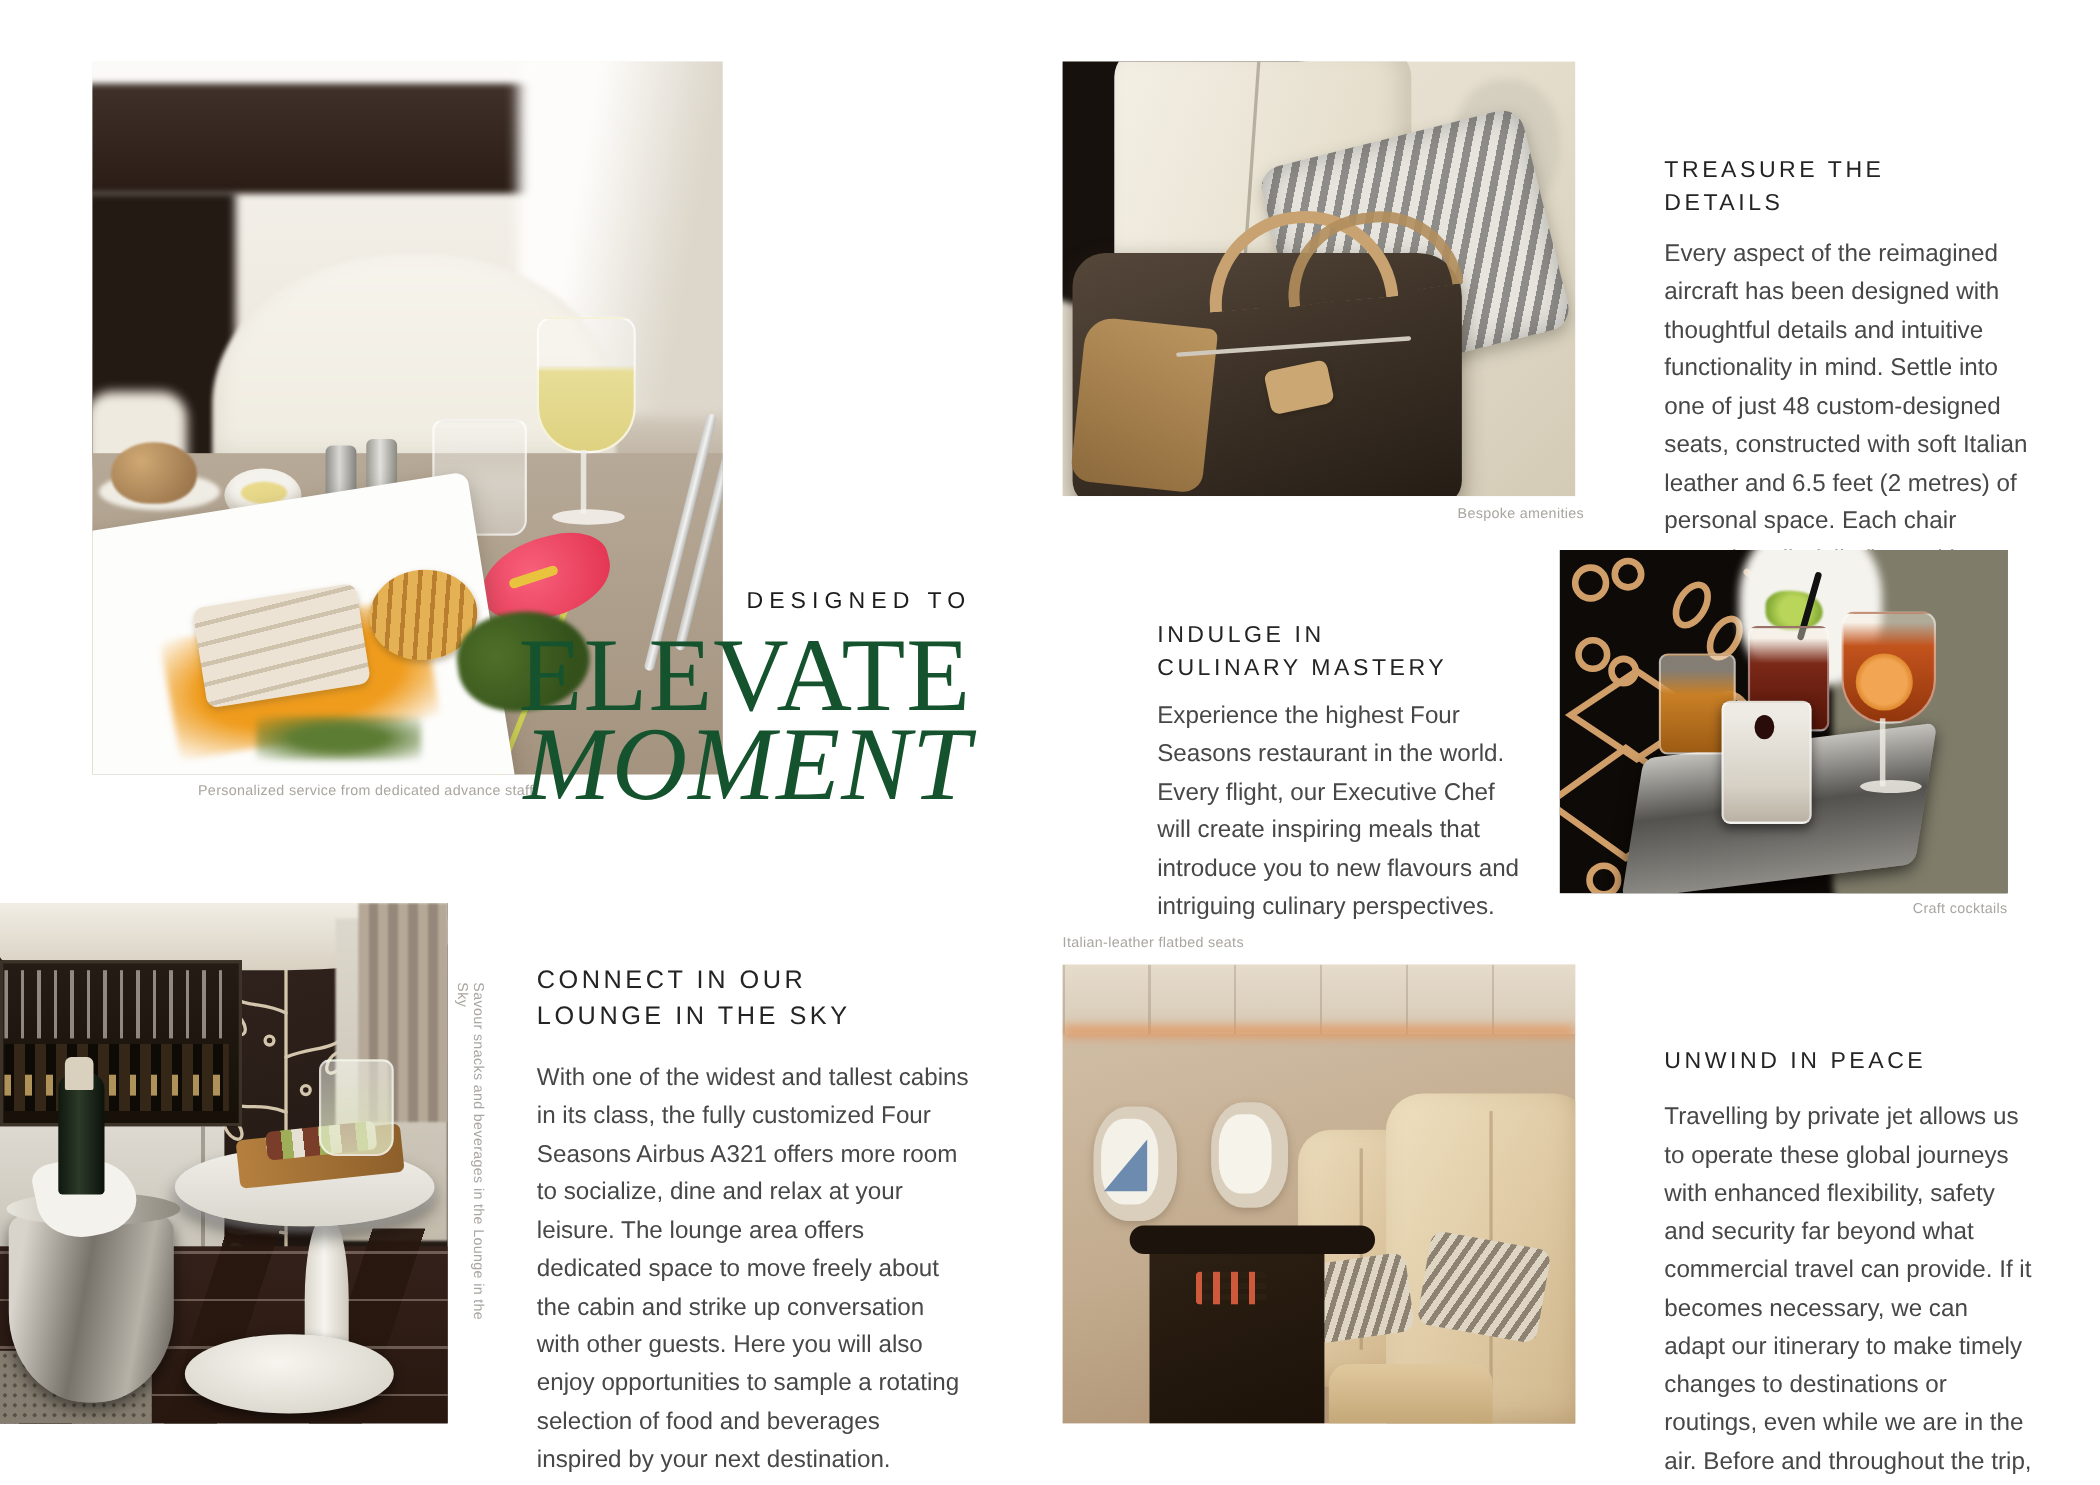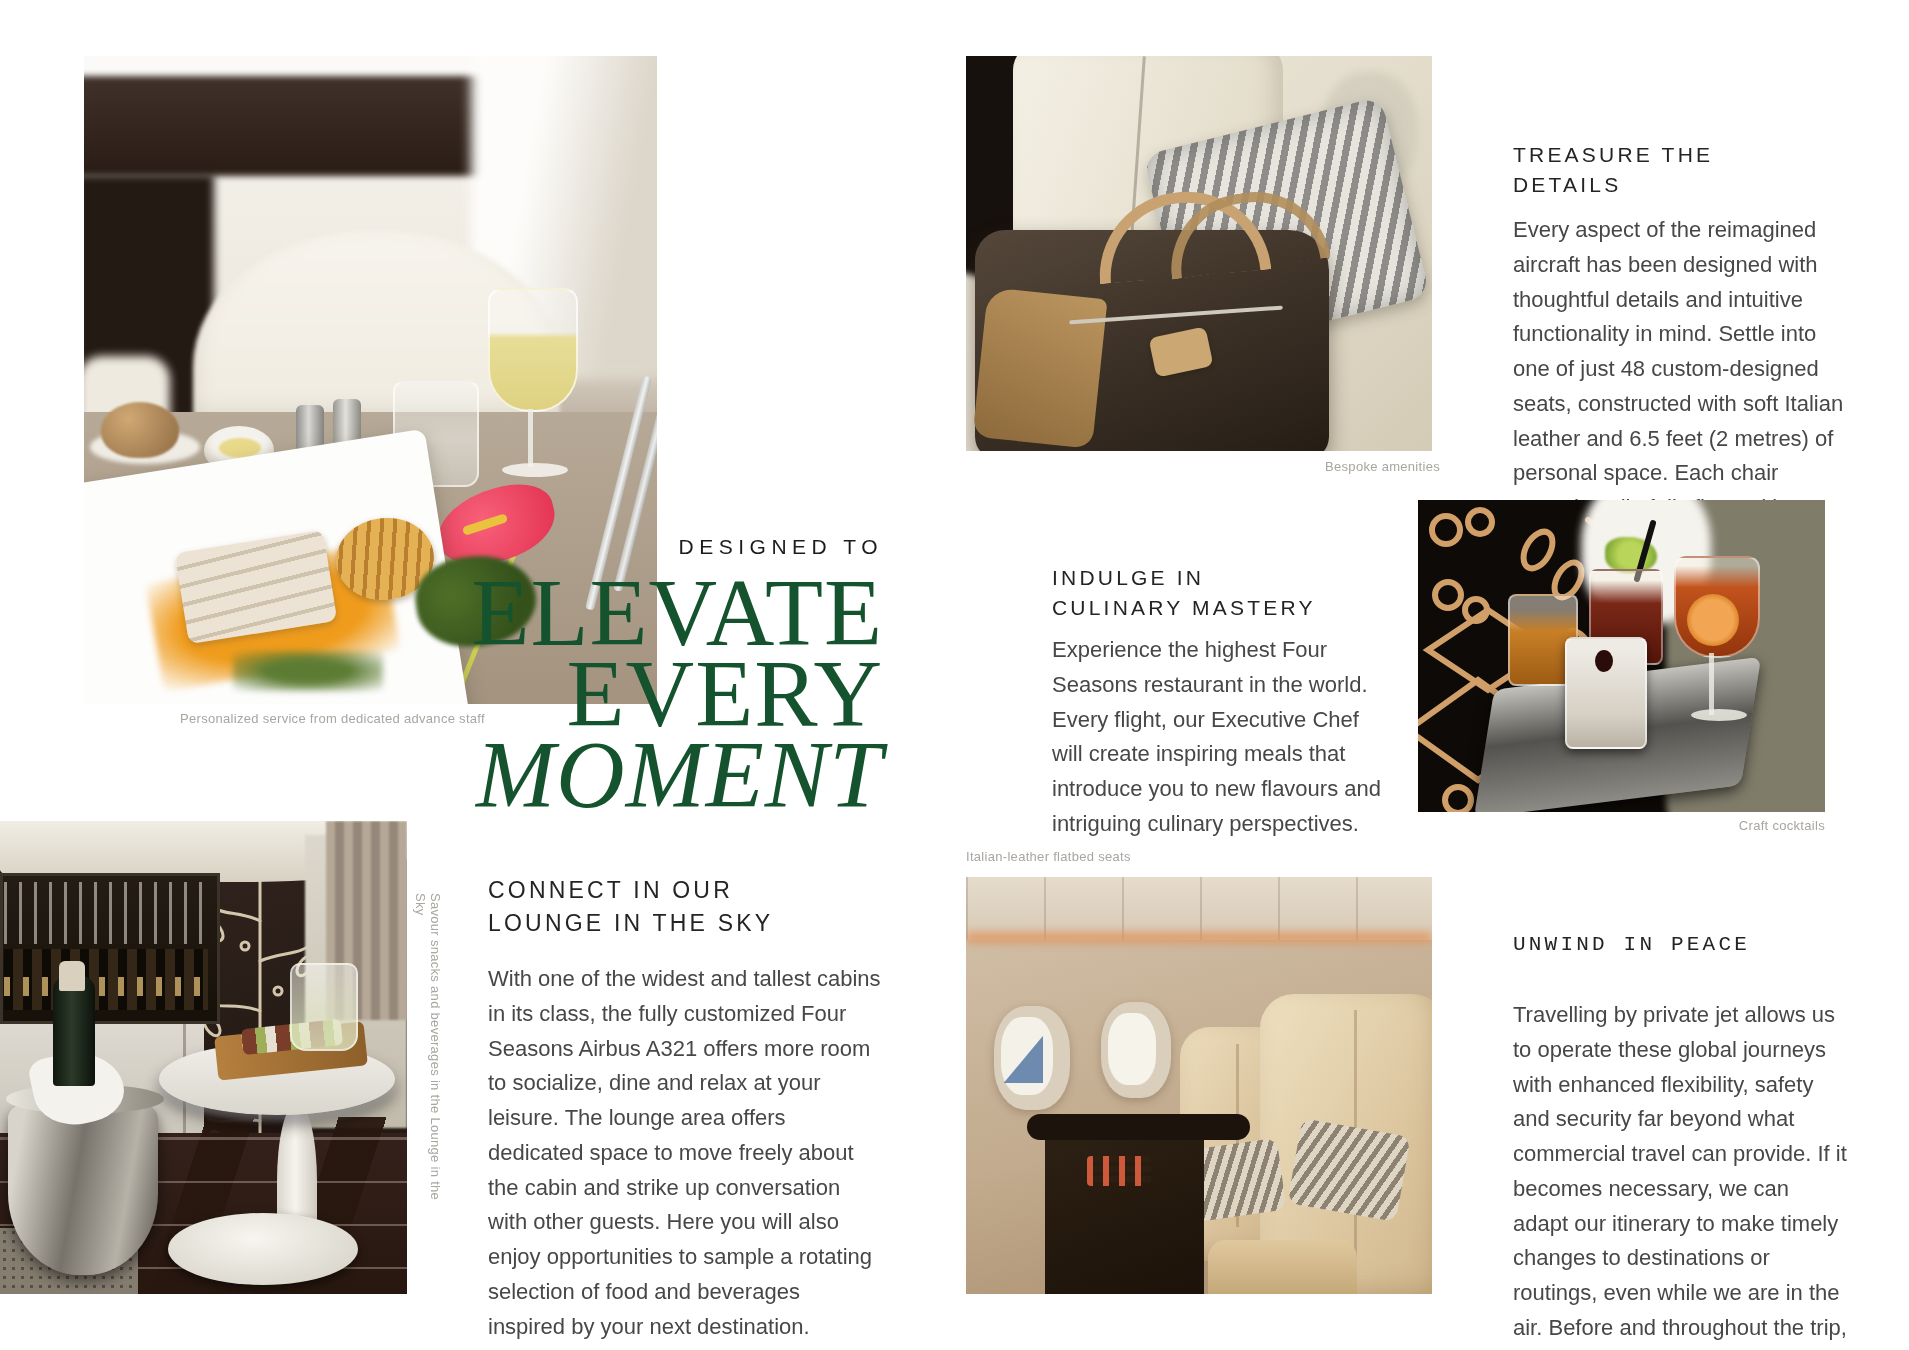--- a/index.html
+++ b/index.html
@@ -171,21 +171,20 @@
     <div class="b d-potato"></div>
     <div class="b d-brocc"></div>
     <div class="b d-greens"></div>
   </div>
   <div class="abs caption" style="left:180px;top:711px;">Personalized service from dedicated advance staff</div>
 
   <div class="abs" style="left:400px;top:535px;width:483px;text-align:right;z-index:5;">
     <div class="kicker">DESIGNED TO</div>
     <div class="display" style="margin-top:14px;">
       <div>ELEVATE</div>
-      <div>EVERY</div>
       <div class="it">MOMENT</div>
     </div>
   </div>
 
   <div class="photo" id="ph-duffel">
     <div class="b a-dark"></div>
     <div class="b a-seat"></div>
     <div class="b a-seam"></div>
     <div class="b a-window"></div>
     <div class="b a-pillow"></div>
@@ -255,21 +254,21 @@
     <div class="b k-seam1"></div>
     <div class="b k-seam2"></div>
     <div class="b k-pill1"></div>
     <div class="b k-pill2"></div>
     <div class="b k-console"></div>
     <div class="b k-arm"></div>
     <div class="b k-dots"></div>
     <div class="b k-cushion"></div>
   </div>
 
-  <div class="abs heading" style="left:1513px;top:930px;width:360px;font-family:Liberation Mono, monospace;">UNWIND IN PEACE</div>
+  <div class="abs heading" style="left:1513px;top:950px;width:360px;">UNWIND IN PEACE</div>
   <div class="abs body-text" style="left:1513px;top:998px;width:336px;">Travelling by private jet allows us to operate these global journeys with enhanced flexibility, safety and security far beyond what commercial travel can provide. If it becomes necessary, we can adapt our itinerary to make timely changes to destinations or routings, even while we are in the air. Before and throughout the trip, our advance staff on the ground prepare extensively for your arrival in each destination.</div>
 
   <div class="abs heading lg" style="left:488px;top:874px;width:420px;">CONNECT IN OUR
 LOUNGE IN THE SKY</div>
   <div class="abs body-text" style="left:488px;top:962px;width:394px;">With one of the widest and tallest cabins in its class, the fully customized Four Seasons Airbus A321 offers more room to socialize, dine and relax at your leisure. The lounge area offers dedicated space to move freely about the cabin and strike up conversation with other guests. Here you will also enjoy opportunities to sample a rotating selection of food and beverages inspired by your next destination.</div>
 
   <div class="photo" id="ph-lounge">
     <div class="b l-panel"></div>
     <svg class="svg-deco" width="140" height="330" viewBox="0 0 140 330" style="left:190px;top:40px;opacity:.9;">
       <g fill="none" stroke="#e6d9bd" stroke-width="3" stroke-linecap="round">

